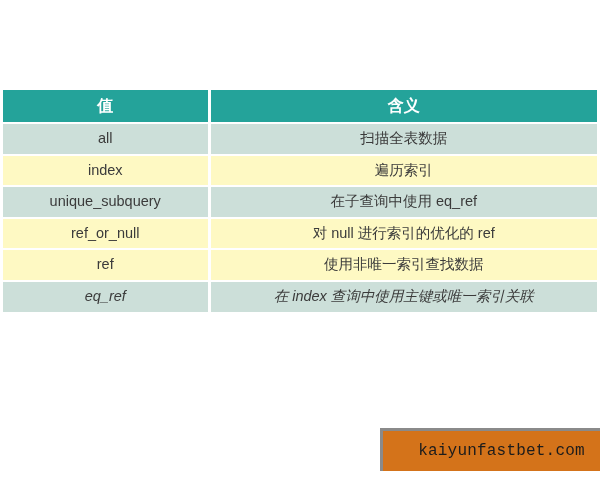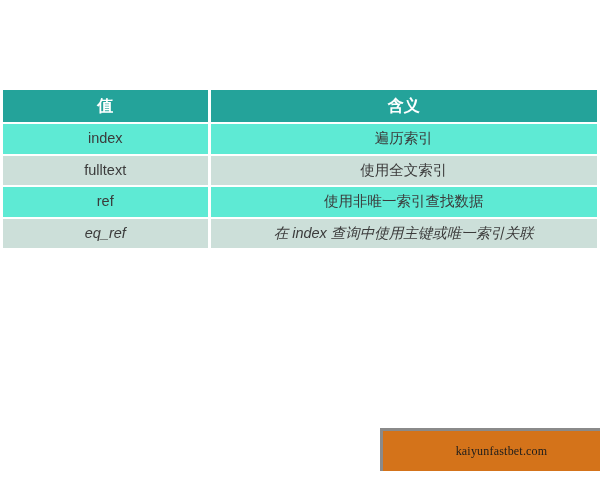--- a/index.html
+++ b/index.html
@@ -52,41 +52,41 @@
     padding: 0;
     text-align: center;
     border-right: 3px solid #ffffff;
     border-bottom: 2px solid #ffffff;
     white-space: nowrap;
     overflow: hidden;
   }
   tbody td:last-child { border-right: none; }
 
   tbody tr.row-dark  td { background: #ccdfd9; }
-  tbody tr.row-light td { background: #5eead4; }
+  tbody tr.row-light td { background: #fef9c3; }
   tbody tr:last-child td { border-bottom: none; font-style: italic; }
 
   
   .watermark {
     position: absolute;
     left: 380px;
     top: 428px;
     width: 220px;
     height: 43px;
     box-sizing: border-box;
     background: #d4731a;
     border-top: 3px solid #8a8a8a;
     border-left: 3px solid #8a8a8a;
     display: flex;
     align-items: center;
     justify-content: center;
   }
   .watermark-text {
-    font-family: Liberation Serif, serif;
-    font-size: 12px;
+    font-family: Liberation Mono, monospace;
+    font-size: 16px;
     color: #1c1c1c;
     letter-spacing: 0.2px;
     margin-left: 20px;
   }
 </style>
 </head>
 <body>
 
 <div class="table-wrap">
   <table class="type-table">
@@ -94,27 +94,35 @@
       <col class="col-value">
       <col class="col-meaning">
     </colgroup>
     <thead>
       <tr>
         <th>值</th>
         <th>含义</th>
       </tr>
     </thead>
     <tbody>
+      <tr class="row-dark">
+        <td>all</td>
+        <td>扫描全表数据</td>
+      </tr>
       <tr class="row-light">
         <td>index</td>
         <td>遍历索引</td>
       </tr>
       <tr class="row-dark">
-        <td>fulltext</td>
-        <td>使用全文索引</td>
+        <td>unique_subquery</td>
+        <td>在子查询中使用 eq_ref</td>
+      </tr>
+      <tr class="row-light">
+        <td>ref_or_null</td>
+        <td>对 null 进行索引的优化的 ref</td>
       </tr>
       <tr class="row-light">
         <td>ref</td>
         <td>使用非唯一索引查找数据</td>
       </tr>
       <tr class="row-dark">
         <td>eq_ref</td>
         <td>在 index 查询中使用主键或唯一索引关联</td>
       </tr>
     </tbody>

